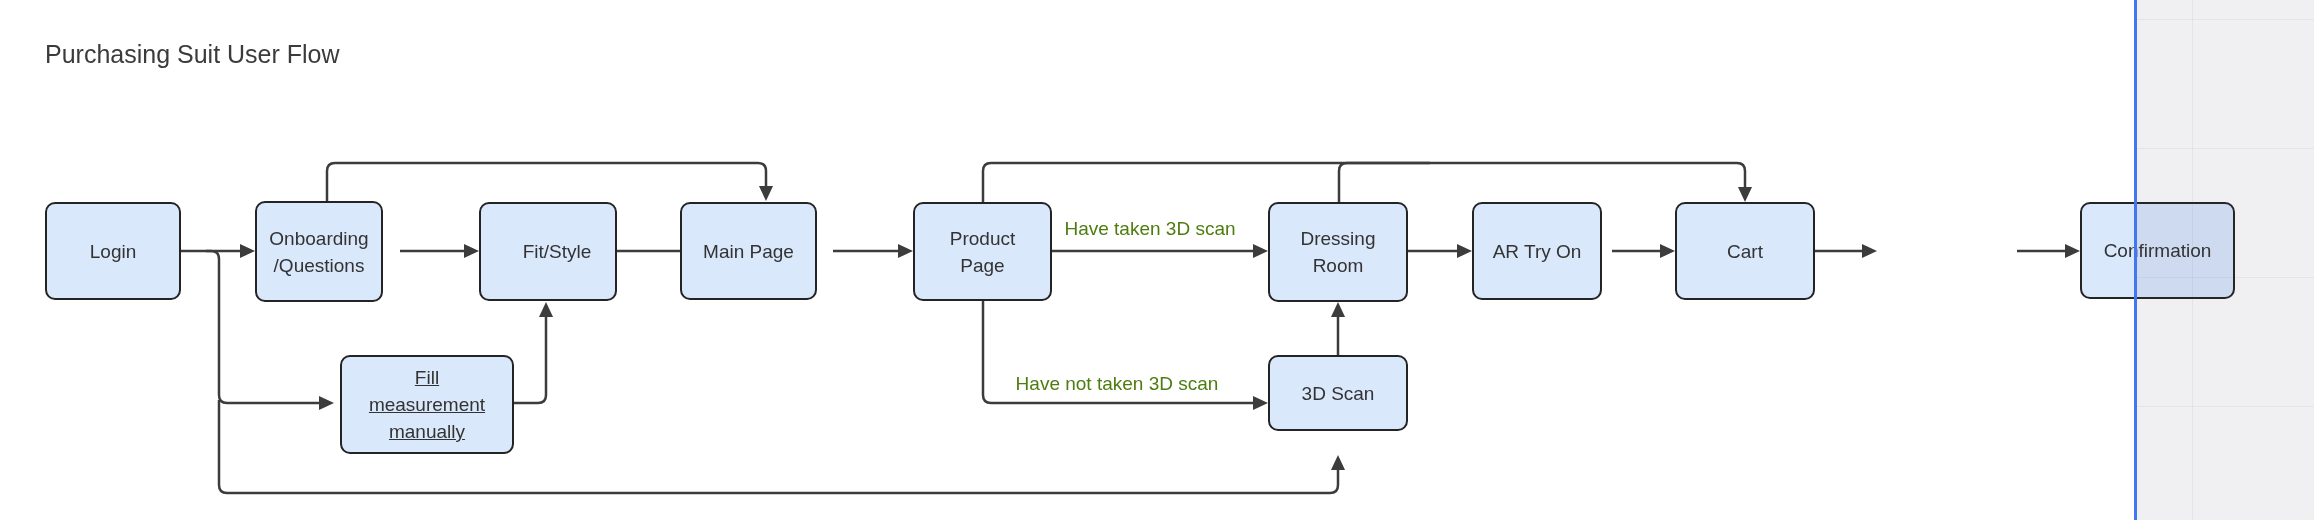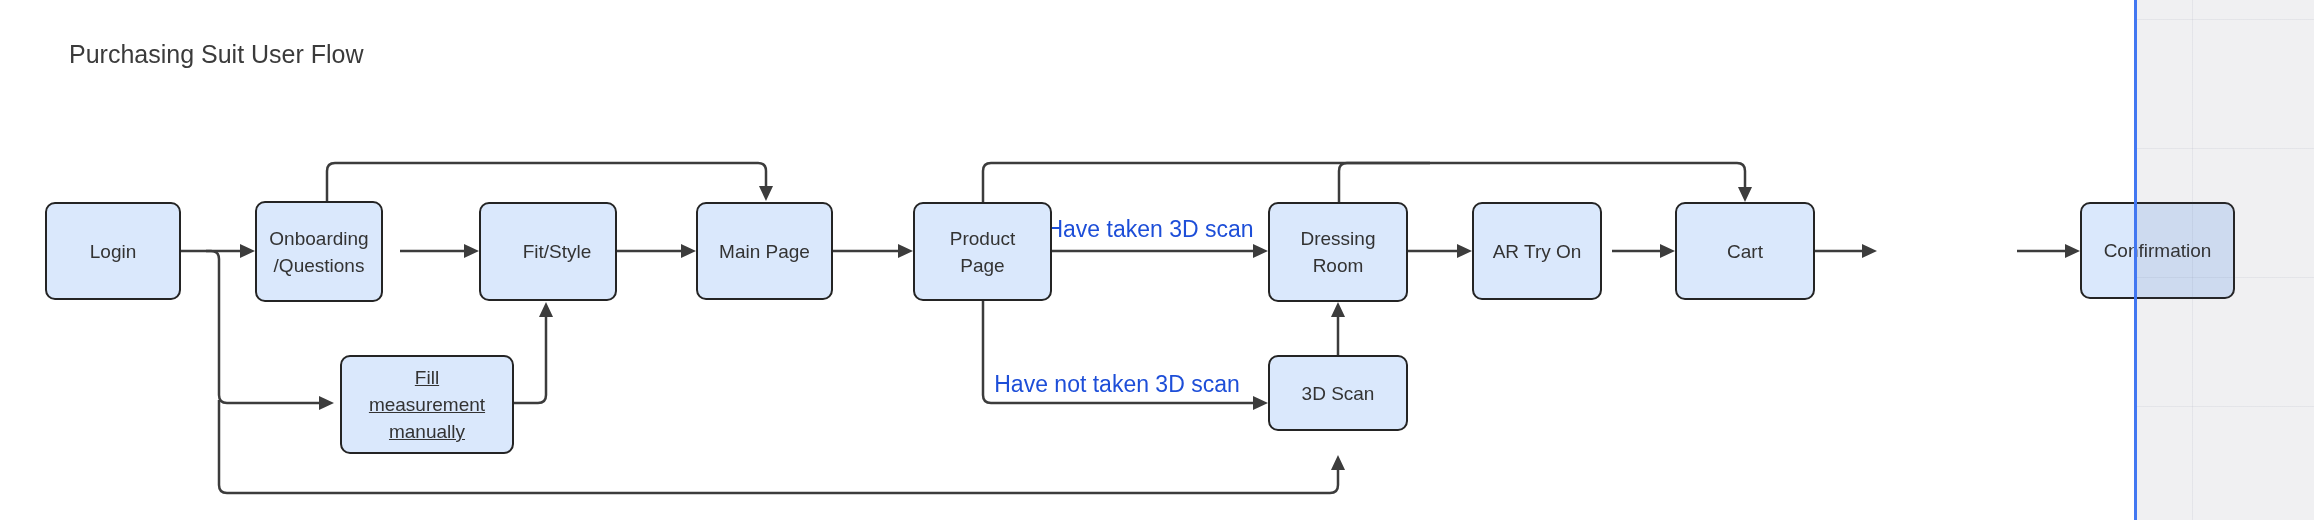--- a/index.html
+++ b/index.html
@@ -7,37 +7,37 @@
     position:relative;
     width:2314px;height:520px;
     overflow:hidden;
     background:#ffffff;
     font-family:"Liberation Sans", sans-serif;
   }
   #edges{position:absolute;left:0;top:0;z-index:1;}
   .diagram-title{
     position:absolute;left:45px;top:40px;
     font-size:25px;line-height:28px;color:#3b3b3b;
-    z-index:2;white-space:nowrap;margin-left:24px;
+    z-index:2;white-space:nowrap;
   }
   .node{
     position:absolute;z-index:3;
     box-sizing:border-box;
     background:#dae8fc;
     border:2.5px solid #242424;
     border-radius:10px;
     display:flex;align-items:center;justify-content:center;
     text-align:center;
     font-size:19px;line-height:27px;color:#333333;
     white-space:pre-line;
   }
   .edge-label{
     position:absolute;z-index:2;
     transform:translateX(-50%);
-    font-size:23px;line-height:28px;color:#1d4ed8;
+    font-size:19px;line-height:28px;color:#4d7c0f;
     white-space:nowrap;
   }
   
   #offpage-overlay{
     position:absolute;top:0;right:0;z-index:4;
     height:100%;
     background-color:rgba(70,70,85,0.08);
     background-image:
       linear-gradient(to right, rgba(70,80,110,0.07) 0 1px, rgba(0,0,0,0) 1px),
       linear-gradient(to bottom, rgba(70,80,110,0.07) 0 1px, rgba(0,0,0,0) 1px);
@@ -91,21 +91,21 @@
     </svg>
 
   <div class="diagram-title">Purchasing Suit User Flow</div>
 
   <div id="offpage-overlay" style="width: 179px;"></div>
   <div id="page-break-line" style="left: 2134px; width: 3px; background: rgb(66, 119, 241);"></div>
 <div class="node" style="left: 45px; top: 202px; width: 136px; height: 98px;">Login</div>
     <div class="node" style="left: 255px; top: 201px; width: 128px; height: 101px;">Onboarding
 /Questions</div>
     <div class="node" style="left: 479px; top: 202px; width: 138px; height: 99px; padding-left: 18px;">Fit/Style</div>
-    <div class="node" style="left: 696px; top: 202px; width: 137px; height: 98px;">Main Page</div>
+    <div class="node" style="left: 680px; top: 202px; width: 137px; height: 98px;">Main Page</div>
     <div class="node" style="left: 913px; top: 202px; width: 139px; height: 99px;">Product
 Page</div>
     <div class="node" style="left: 1268px; top: 202px; width: 140px; height: 100px;">Dressing
 Room</div>
     <div class="node" style="left: 1472px; top: 202px; width: 130px; height: 98px;">AR Try On</div>
     <div class="node" style="left: 1675px; top: 202px; width: 140px; height: 98px;">Cart</div>
     <div class="node" style="left: 2080px; top: 202px; width: 155px; height: 97px;">Confirmation</div>
     <div class="node" style="left: 340px; top: 355px; width: 174px; height: 99px; text-decoration: underline;">Fill
 measurement
 manually</div>

